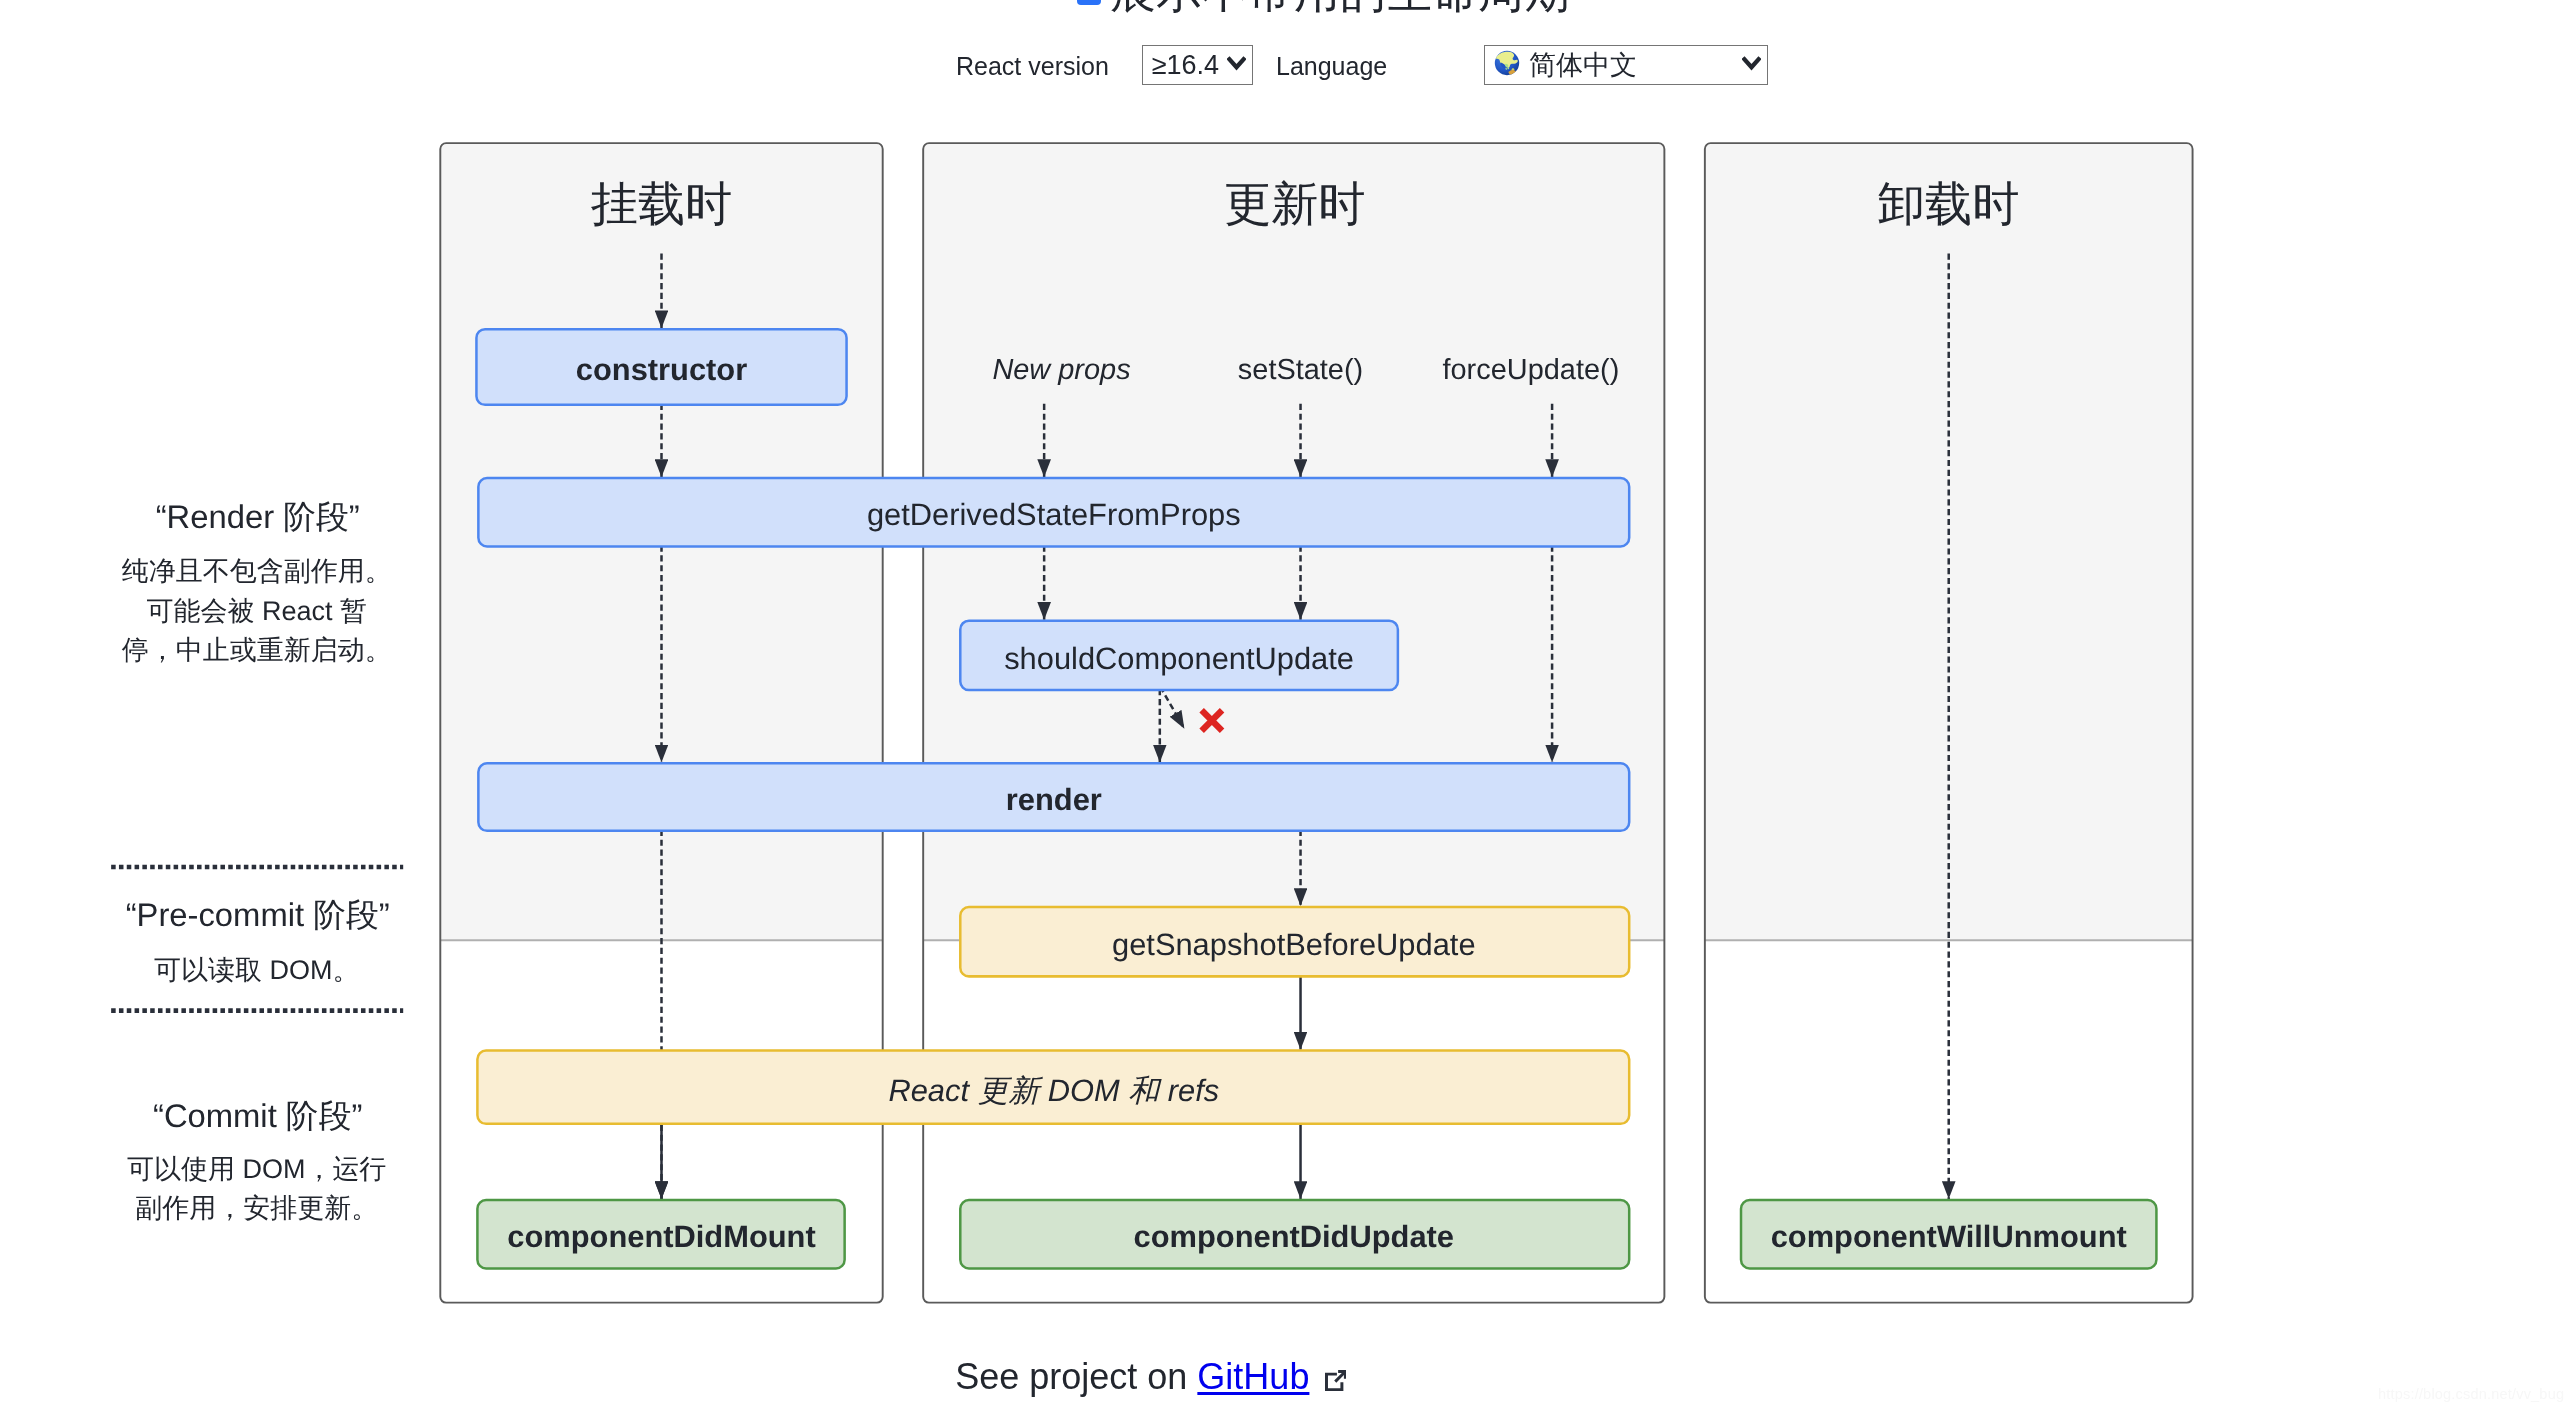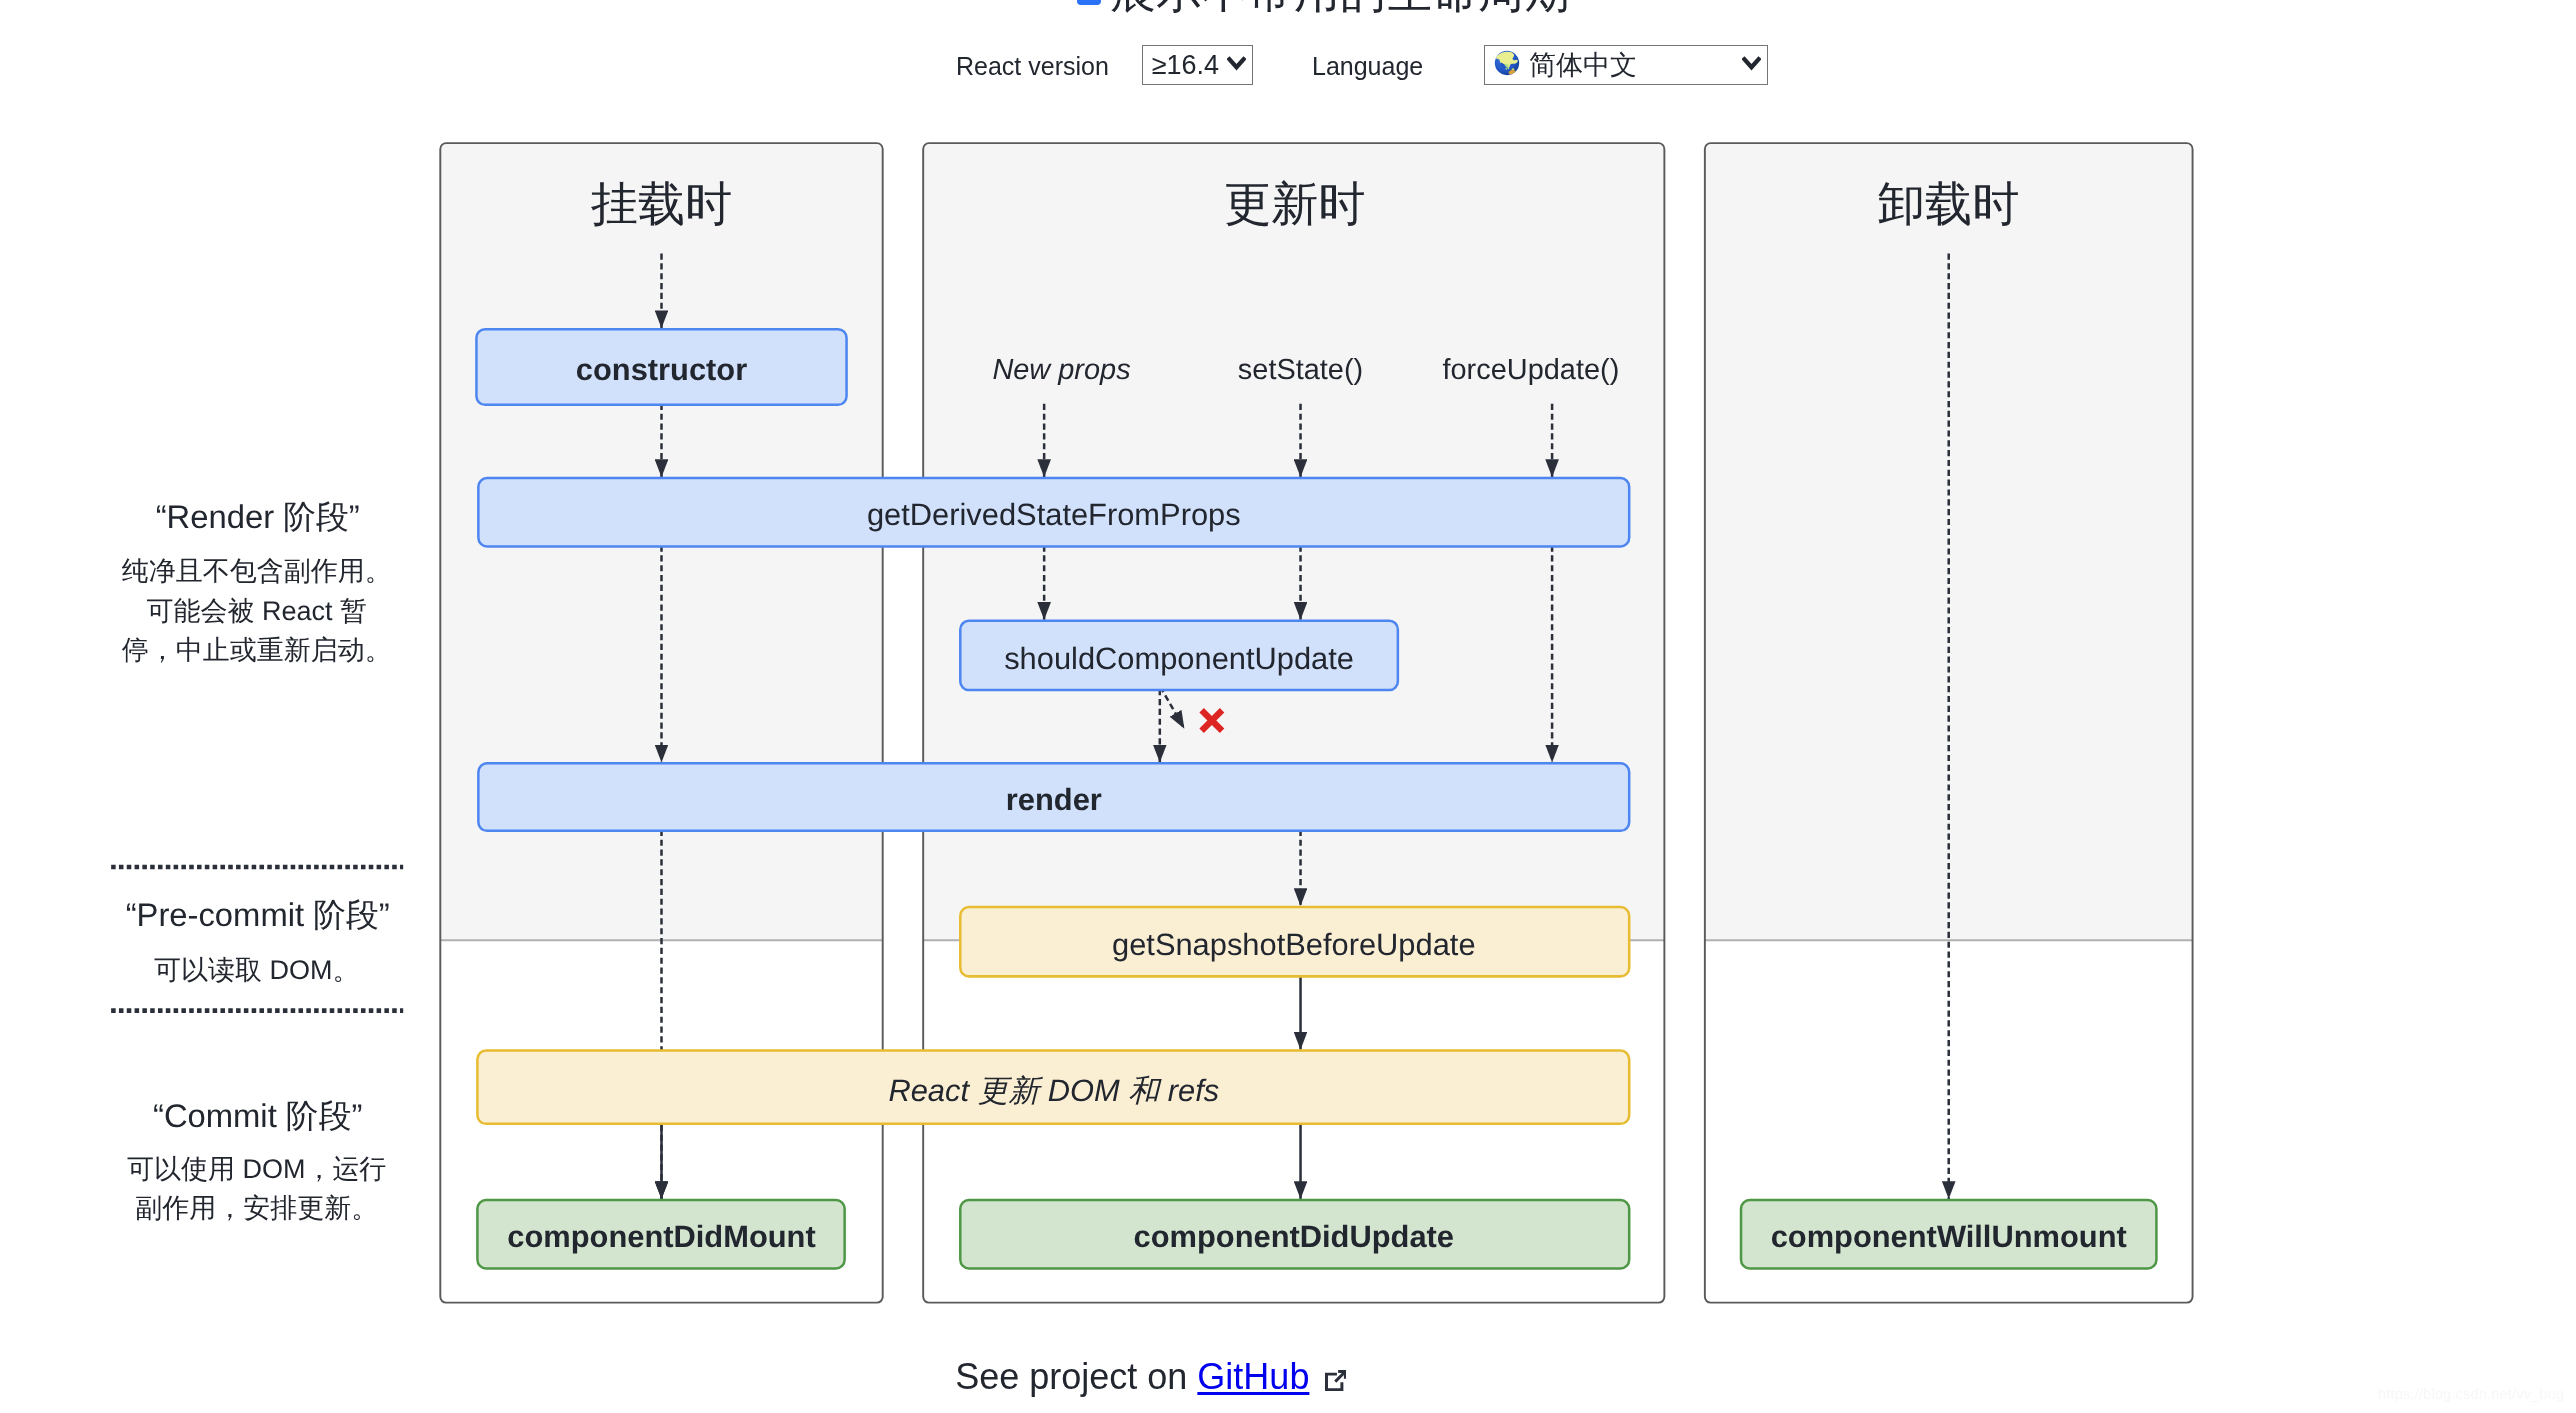--- a/index.html
+++ b/index.html
@@ -53,21 +53,21 @@
 
   <div id="header-row">
     <span class="hdr-label" style="left:956px;top:0;">React version</span>
     <div class="hdr-select" style="left:1130px;top:2.9px;width:111px;margin-left:12px;">
       <span class="sel-text">≥16.4</span>
       <svg class="chev" style="right:5.8px;top:10.6px;" width="19" height="14.5" viewBox="0 0 20 15">
         <path d="M1 1.6 L10 11.6 L19 1.6" fill="none" stroke="#22262e" stroke-width="4.6" stroke-linecap="butt" stroke-linejoin="miter"></path>
       </svg>
     </div>
 
-    <span class="hdr-label" style="left:1276px;top:0;margin-left:36px;">Language</span>
+    <span class="hdr-label" style="left:1276px;top:0;">Language</span>
     <div class="hdr-select" style="left:1484px;top:2.9px;width:284px;">
       <span class="sel-globe"><svg width="26" height="26" viewBox="0 0 64 64">
             <defs>
               <clipPath id="gclip">
                 <circle cx="32" cy="32" r="30"></circle>
               </clipPath>
               <radialGradient id="gsh" cx="36%" cy="32%" r="78%">
                 <stop offset="0%" stop-color="#3e7ae0"></stop>
                 <stop offset="62%" stop-color="#2156c4"></stop>
                 <stop offset="100%" stop-color="#123a8c"></stop>

